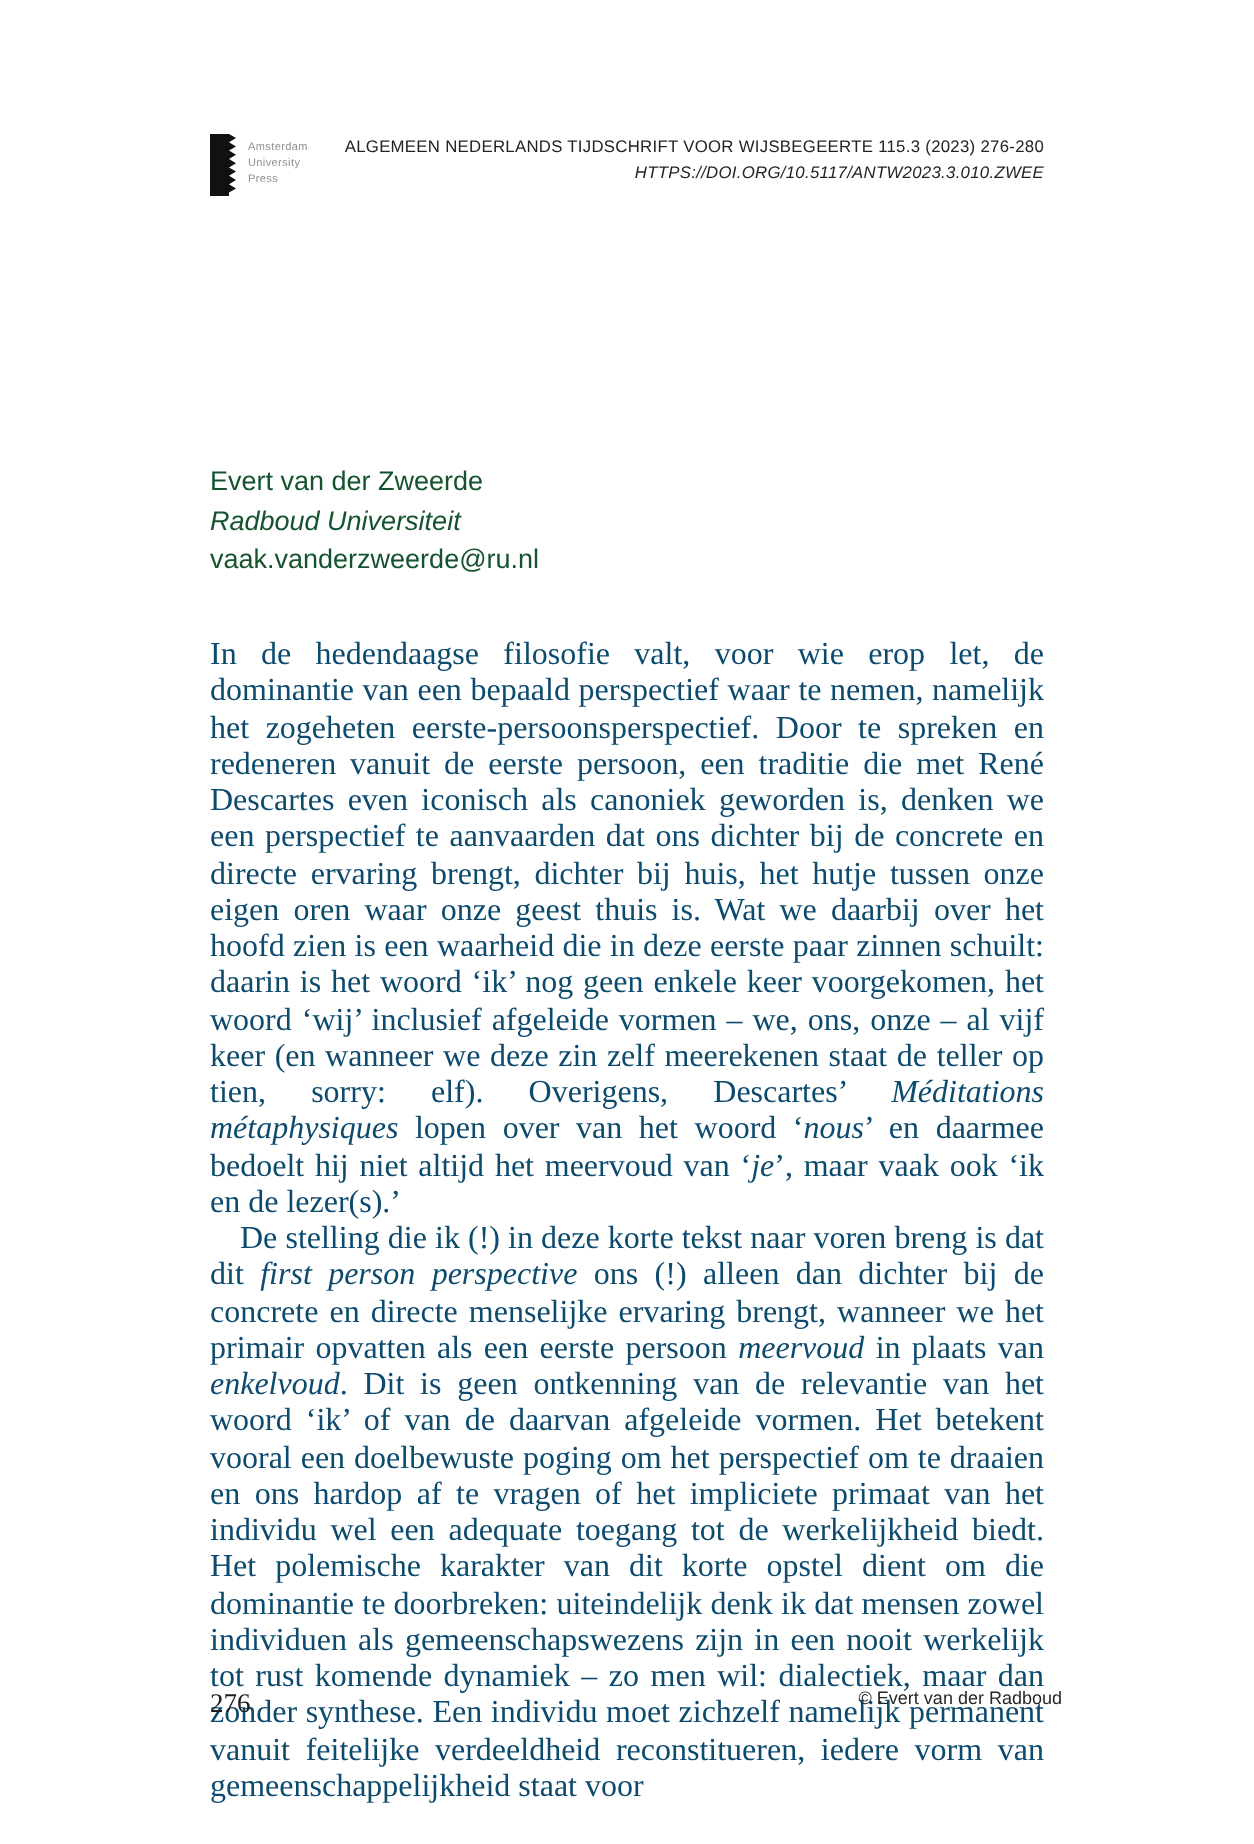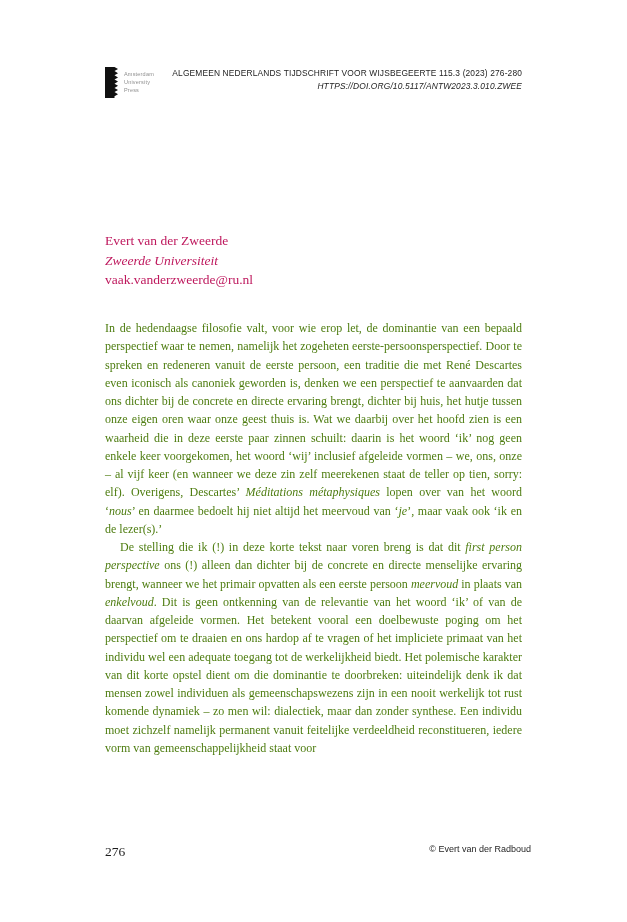--- a/index.html
+++ b/index.html
@@ -60,36 +60,36 @@
     font-weight: 700;
     font-size: 17.5px;
     line-height: 25px;
     color: #1b1b1b;
   }
   .author-block {
     position: absolute;
     top: 231px;
     left: 105px;
     right: 105px;
-    font-family: Liberation Serif, serif;
+    font-family: Liberation Sans, sans-serif;
     font-size: 13.5px;
     line-height: 19.6px;
-    color: #be185d;
+    color: #14532d;
   }
   .affiliation { font-style: italic; }
 
   .body-text {
     position: absolute;
     top: 319px;
     left: 105px;
     right: 105px;
     font-family: "Liberation Serif", "DejaVu Serif", serif;
-    font-size: 12px;
+    font-size: 16px;
     line-height: 18.25px;
-    color: #4d7c0f;
+    color: #0c4a6e;
     text-align: justify;
   }
   .body-text p { margin: 0; }
   .body-text p.indent { text-indent: 15px; }
   .it { font-style: italic; }
 
   
   .footer {
     position: absolute;
     top: 844px;
@@ -128,21 +128,21 @@
     </div>
     <div class="header-text">
       <div class="journal-line">ALGEMEEN NEDERLANDS TIJDSCHRIFT VOOR WIJSBEGEERTE 115.3 (2023) 276-280</div>
       <div class="doi-line">HTTPS://DOI.ORG/10.5117/ANTW2023.3.010.ZWEE</div>
     </div>
   </div>
 
 
   <div class="author-block">
     <div>Evert van der Zweerde</div>
-    <div class="affiliation">Zweerde Universiteit</div>
+    <div class="affiliation">Radboud Universiteit</div>
     <div>vaak.vanderzweerde@ru.nl</div>
   </div>
 
   <div class="body-text">
       <p><span>In de hedendaagse filosofie valt, voor wie erop let, de dominantie van een bepaald perspectief waar te nemen, namelijk het zogeheten eerste-persoonsperspectief. Door te spreken en redeneren vanuit de eerste persoon, een traditie die met René Descartes even iconisch als canoniek geworden is, denken we een perspectief te aanvaarden dat ons dichter bij de concrete en directe ervaring brengt, dichter bij huis, het hutje tussen onze eigen oren waar onze geest thuis is. Wat we daarbij over het hoofd zien is een waarheid die in deze eerste paar zinnen schuilt: daarin is het woord ‘ik’ nog geen enkele keer voorgekomen, het woord ‘wij’ inclusief afgeleide vormen – we, ons, onze – al vijf keer (en wanneer we deze zin zelf meerekenen staat de teller op tien, sorry: elf). Overigens, Descartes’ </span><span class="it">Méditations métaphysiques</span><span> lopen over van het woord ‘</span><span class="it">nous</span><span>’ en daarmee bedoelt hij niet altijd het meervoud van ‘</span><span class="it">je</span><span>’, maar vaak ook ‘ik en de lezer(s).’</span></p>
       <p class="indent"><span>De stelling die ik (!) in deze korte tekst naar voren breng is dat dit </span><span class="it">first person perspective</span><span> ons (!) alleen dan dichter bij de concrete en directe menselijke ervaring brengt, wanneer we het primair opvatten als een eerste persoon </span><span class="it">meervoud</span><span> in plaats van </span><span class="it">enkelvoud</span><span>. Dit is geen ontkenning van de relevantie van het woord ‘ik’ of van de daarvan afgeleide vormen. Het betekent vooral een doelbewuste poging om het perspectief om te draaien en ons hardop af te vragen of het impliciete primaat van het individu wel een adequate toegang tot de werkelijkheid biedt. Het polemische karakter van dit korte opstel dient om die dominantie te doorbreken: uiteindelijk denk ik dat mensen zowel individuen als gemeenschapswezens zijn in een nooit werkelijk tot rust komende dynamiek – zo men wil: dialectiek, maar dan zonder synthese. Een individu moet zichzelf namelijk permanent vanuit feitelijke verdeeldheid reconstitueren, iedere vorm van gemeenschappelijkheid staat voor</span></p>
     </div>
 
   <div class="footer">
     <span class="page-num">276</span>

